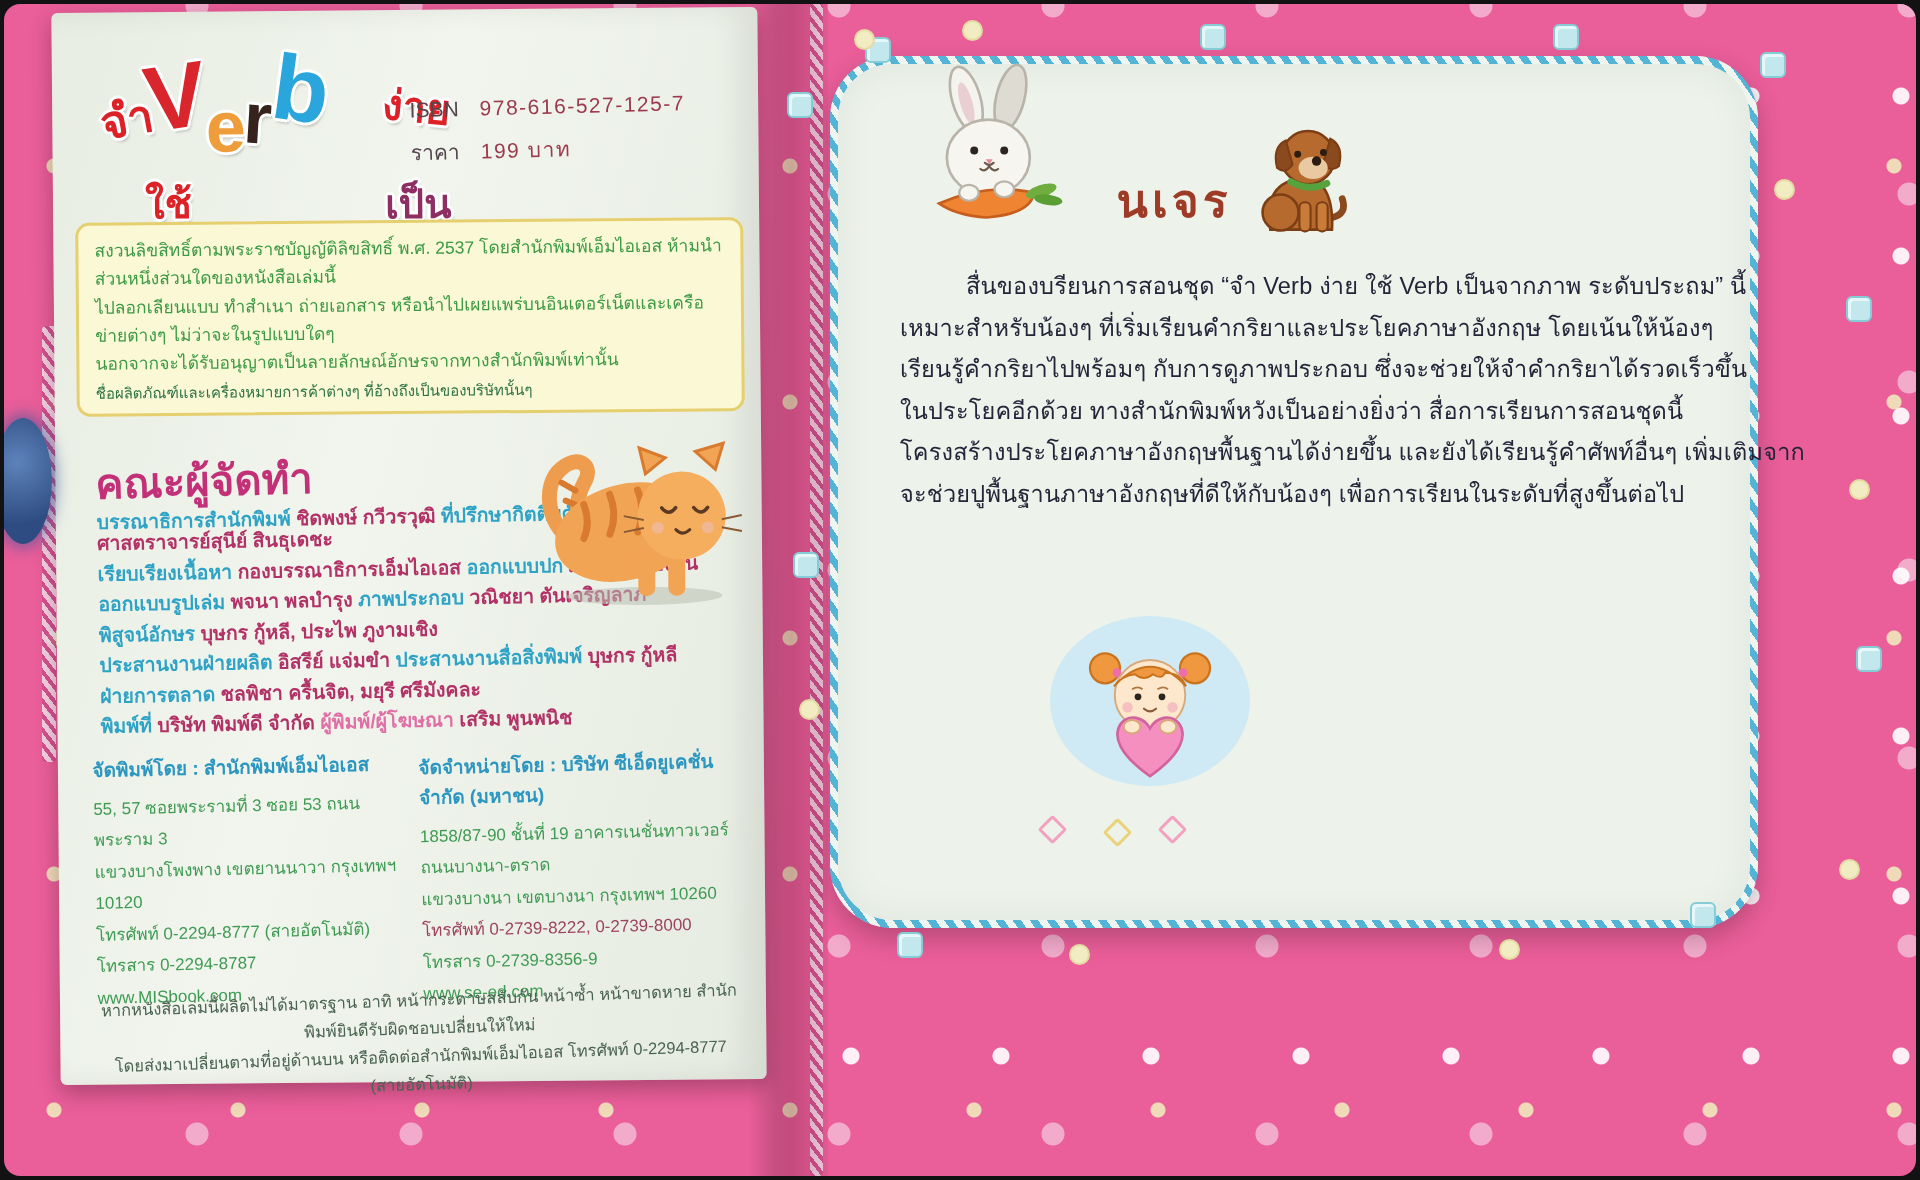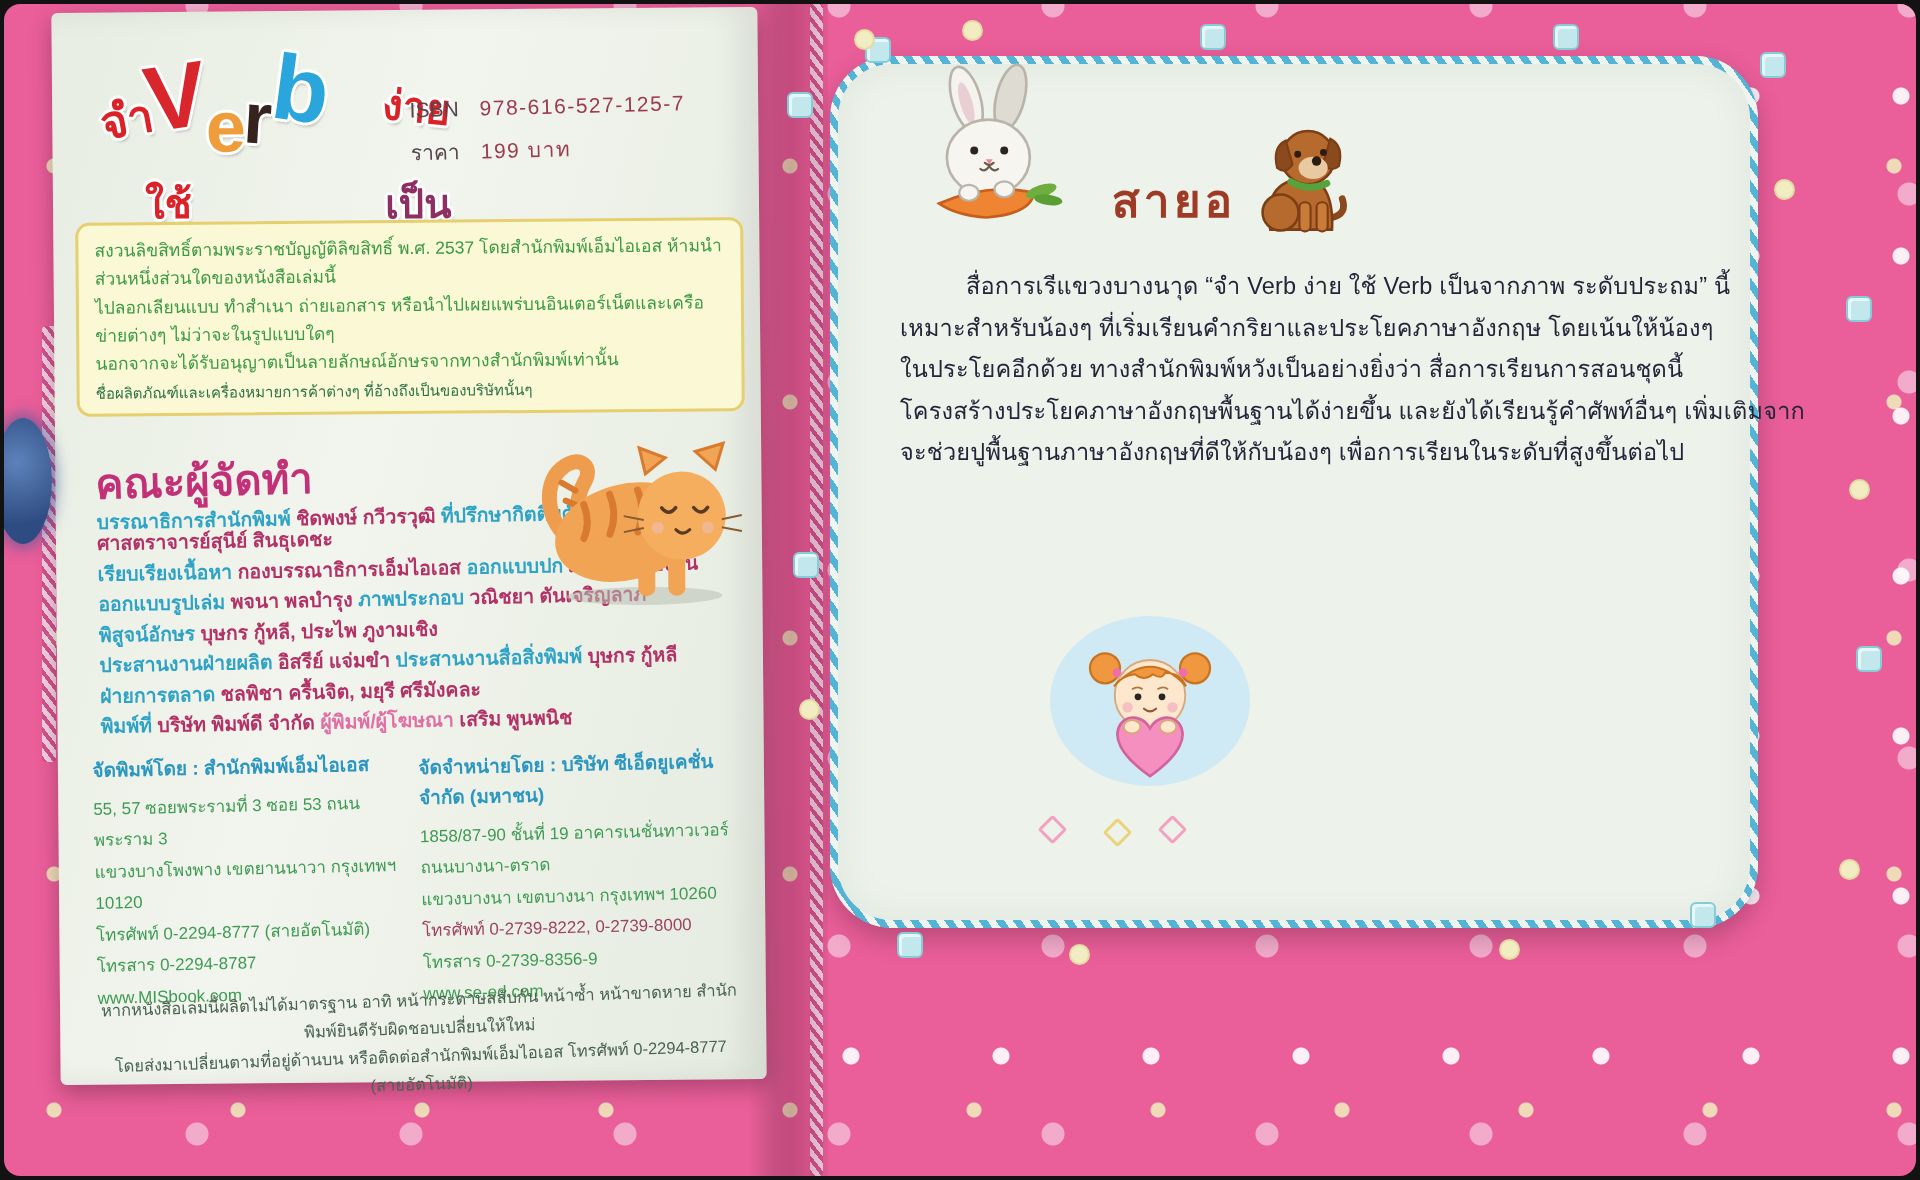--- a/index.html
+++ b/index.html
@@ -194,43 +194,44 @@
       <path d="M78 116 q5 5 10 0 M83 120 q-5 7 -10 3 M83 120 q5 7 10 3" stroke="#6a5a4a" stroke-width="2.5" fill="none" stroke-linecap="round"></path>
       <path d="M79 112 l8 0 l-4 6 z" fill="#e08a9a"></path>
       <path d="M26 162 Q82 138 134 150 Q130 174 80 178 Q46 176 26 162 Z" fill="#ef8432" stroke="#c65f1d" stroke-width="3"></path>
       <ellipse cx="142" cy="148" rx="18" ry="7" fill="#6fae3e" transform="rotate(-18 142 148)"></ellipse>
       <ellipse cx="150" cy="158" rx="16" ry="6" fill="#5a9e34" transform="rotate(8 150 158)"></ellipse>
       <ellipse cx="60" cy="150" rx="11" ry="9" fill="#f7f5f0" stroke="#b9b4aa" stroke-width="2.5"></ellipse>
       <ellipse cx="100" cy="146" rx="11" ry="9" fill="#f7f5f0" stroke="#b9b4aa" stroke-width="2.5"></ellipse>
     </svg>
   </div>
 
-  <div class="kamnam">สายอ</div>
+  <div class="kamnam">นเจร</div>
 
   <div class="dog">
     <svg width="120" height="125" viewBox="0 0 140 140">
       <path d="M112 118 q18 -4 12 -22" fill="none" stroke="#8a4a1d" stroke-width="8" stroke-linecap="round"></path>
       <path d="M40 132 Q32 84 66 74 L98 78 Q114 94 112 132 Z" fill="#b76a2e" stroke="#7c3e14" stroke-width="3"></path>
       <circle cx="52" cy="112" r="21" fill="#b76a2e" stroke="#7c3e14" stroke-width="3"></circle>
       <rect x="74" y="100" width="13" height="34" rx="6" fill="#c97c3a" stroke="#7c3e14" stroke-width="2.5"></rect>
       <rect x="94" y="100" width="13" height="34" rx="6" fill="#c97c3a" stroke="#7c3e14" stroke-width="2.5"></rect>
       <circle cx="84" cy="48" r="31" fill="#b76a2e" stroke="#7c3e14" stroke-width="3"></circle>
       <path d="M58 28 q-16 8 -10 32 q10 8 18 -4 z" fill="#8a4a1d" stroke="#7c3e14" stroke-width="2.5"></path>
       <path d="M110 26 q16 8 10 32 q-10 8 -18 -4 z" fill="#8a4a1d" stroke="#7c3e14" stroke-width="2.5"></path>
       <ellipse cx="90" cy="60" rx="17" ry="13" fill="#e9c9a2"></ellipse>
       <circle cx="94" cy="52" r="5.5" fill="#2c1c12"></circle>
       <circle cx="72" cy="44" r="4" fill="#2c1c12"></circle>
       <circle cx="102" cy="42" r="4" fill="#2c1c12"></circle>
       <path d="M64 76 q22 12 42 2" stroke="#56a23c" stroke-width="8" fill="none" stroke-linecap="round"></path>
     </svg>
   </div>
 
   <div class="paragraph" id="paragraph">
-      <div class="par-line indent">สื่อการเรีแขวงบางนาุด “จำ Verb ง่าย ใช้ Verb เป็นจากภาพ ระดับประถม” นี้</div>
+      <div class="par-line indent">สื่นของบรียนการสอนชุด “จำ Verb ง่าย ใช้ Verb เป็นจากภาพ ระดับประถม” นี้</div>
       <div class="par-line">เหมาะสำหรับน้องๆ ที่เริ่มเรียนคำกริยาและประโยคภาษาอังกฤษ โดยเน้นให้น้องๆ</div>
+      <div class="par-line">เรียนรู้คำกริยาไปพร้อมๆ กับการดูภาพประกอบ ซึ่งจะช่วยให้จำคำกริยาได้รวดเร็วขึ้น</div>
       <div class="par-line">ในประโยคอีกด้วย ทางสำนักพิมพ์หวังเป็นอย่างยิ่งว่า สื่อการเรียนการสอนชุดนี้</div>
       <div class="par-line">โครงสร้างประโยคภาษาอังกฤษพื้นฐานได้ง่ายขึ้น และยังได้เรียนรู้คำศัพท์อื่นๆ เพิ่มเติมจาก</div>
       <div class="par-line">จะช่วยปูพื้นฐานภาษาอังกฤษที่ดีให้กับน้องๆ เพื่อการเรียนในระดับที่สูงขึ้นต่อไป</div>
     </div>
 
   <div class="girl-ellipse">
     <svg width="150" height="150" viewBox="0 0 200 190">
       <circle cx="40" cy="38" r="20" fill="#ef9840" stroke="#c9731f" stroke-width="3"></circle>
       <circle cx="160" cy="38" r="20" fill="#ef9840" stroke="#c9731f" stroke-width="3"></circle>
       <circle cx="56" cy="44" r="6" fill="#f06ea8"></circle>

